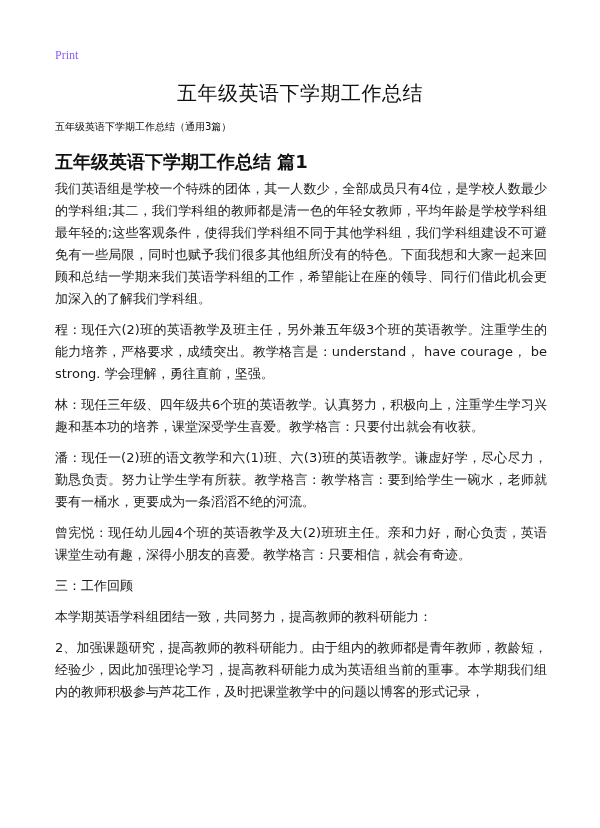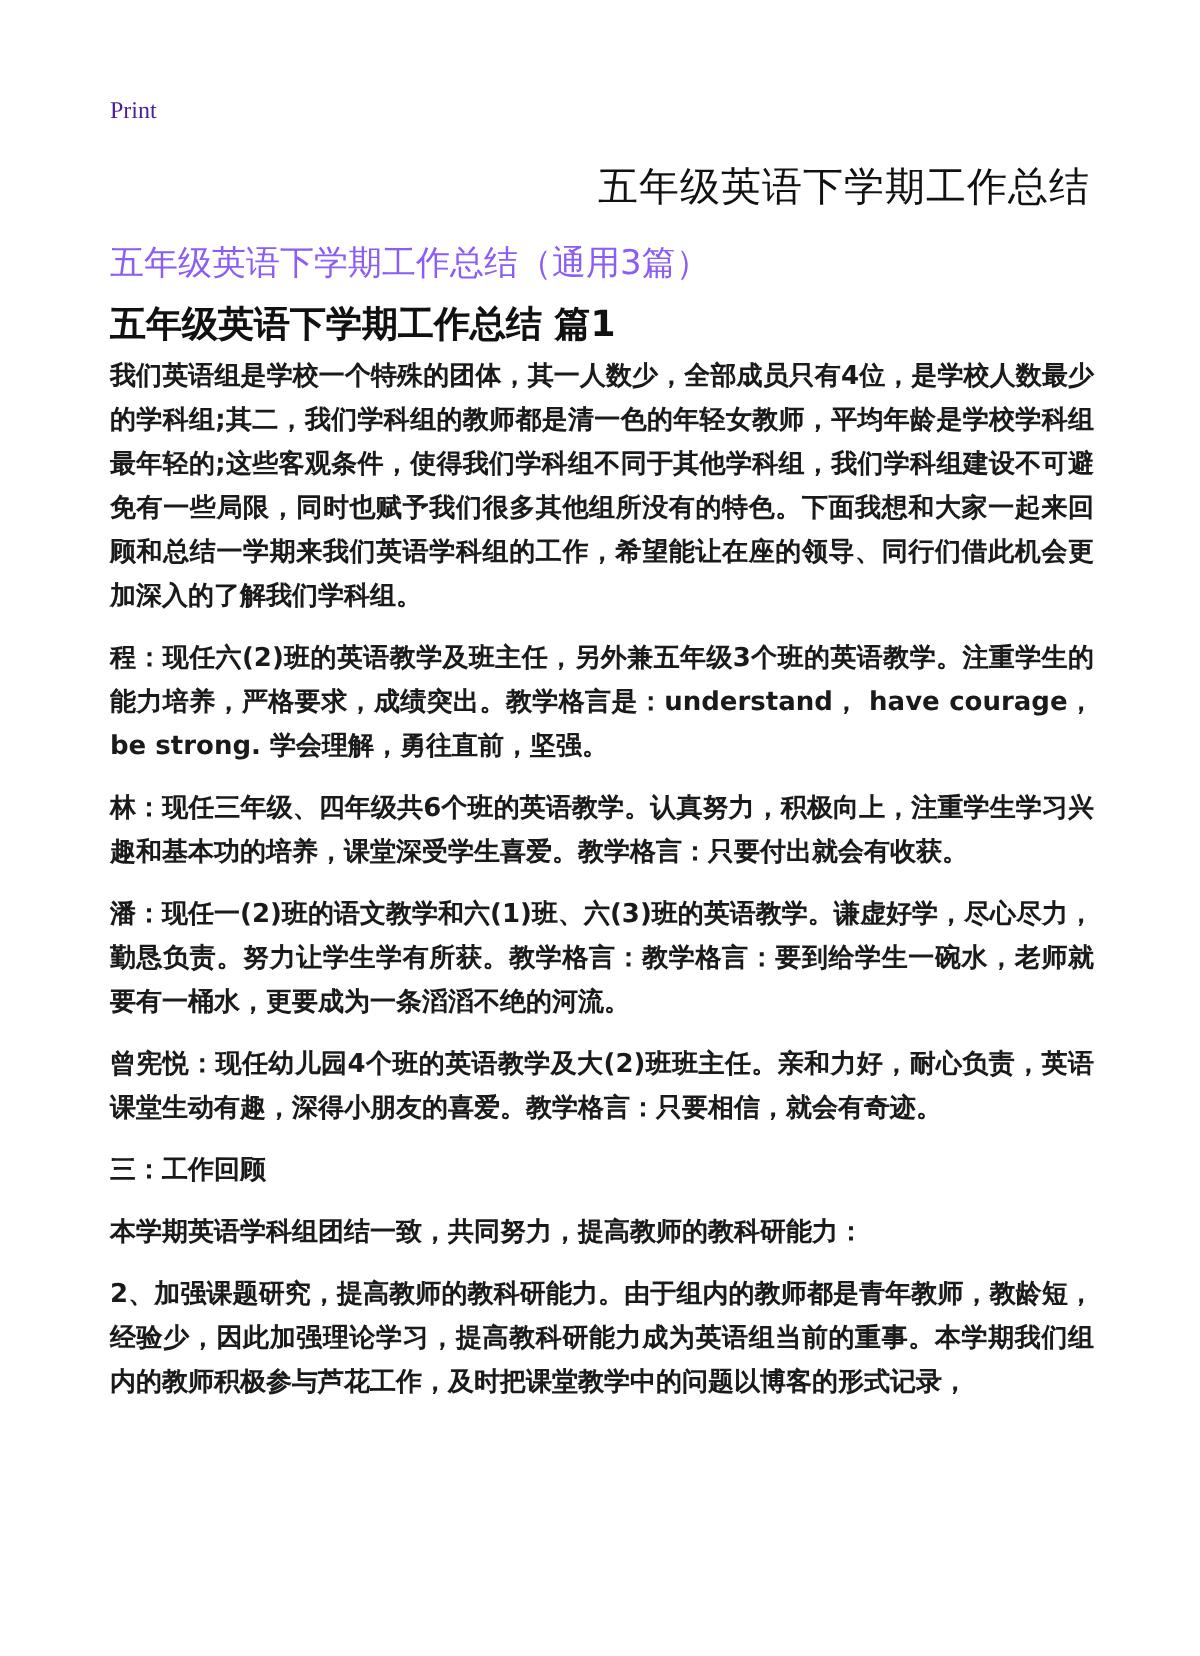--- a/index.html
+++ b/index.html
@@ -1,24 +1,24 @@
 <!DOCTYPE html>
 <html><head>
 <meta charset="utf-8">
 <style>
   html, body { margin: 0; padding: 0; background: #ffffff; }
   body { width: 600px; height: 828px; overflow: hidden; position: relative;
          font-family: "DejaVu Sans", sans-serif; color: #1a1a1a; }
   .page { position: absolute; left: 55px; top: 0; width: 500px; }
-  .print { position: absolute; top: 48px; left: 0; font-family: "Liberation Serif", serif; font-size: 12px; color: #4c1d95; }
-  .title { position: absolute; top: 80px; left: 0; width: 490px; text-align: right; font-size: 20px; font-weight: normal; color: #111; margin: 0; letter-spacing: 0.5px; }
-  .subtitle { position: absolute; top: 120px; left: 0; font-size: 17px; color: #8b5cf6; }
+  .print { position: absolute; top: 48px; left: 0; font-family: "Liberation Serif", serif; font-size: 12px; color: #8b5cf6; }
+  .title { position: absolute; top: 80px; left: 0; width: 490px; text-align: center; font-size: 20px; font-weight: normal; color: #111; margin: 0; letter-spacing: 0.5px; }
+  .subtitle { position: absolute; top: 120px; left: 0; font-size: 10px; color: #000000; }
   .heading { position: absolute; top: 150px; left: 0; font-size: 18px; font-weight: bold; color: #111; }
   .body { position: absolute; top: 178px; left: 0; width: 492px; }
-  .para { font-size: 13px; line-height: 22px; margin: 0 0 9px 0; text-align: justify; color: #1a1a1a; font-weight: bold; }
+  .para { font-size: 13px; line-height: 22px; margin: 0 0 9px 0; text-align: justify; color: #1a1a1a; }
   .para.section { margin-bottom: 9px; }
 </style>
 </head>
 <body>
 
 <div class="page">
   <div class="print">Print</div>
   <h1 class="title">五年级英语下学期工作总结</h1>
   <div class="subtitle">五年级英语下学期工作总结（通用3篇）</div>
   <div class="heading">五年级英语下学期工作总结 篇1</div>

